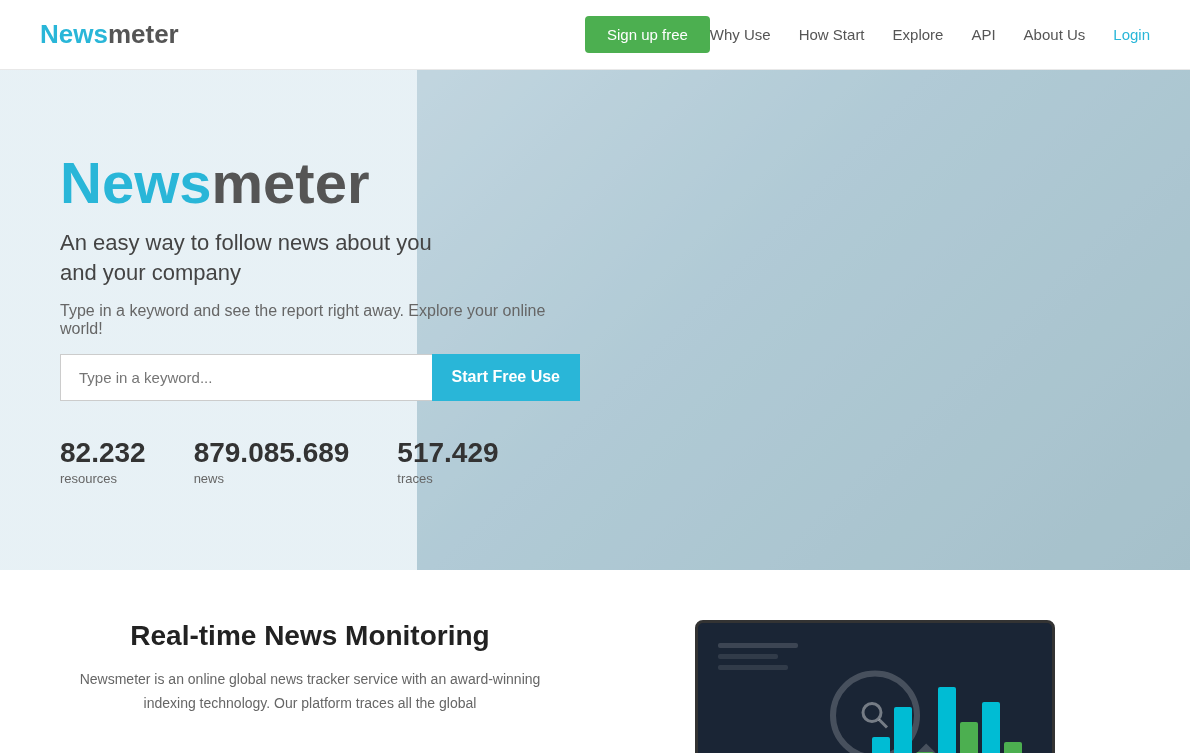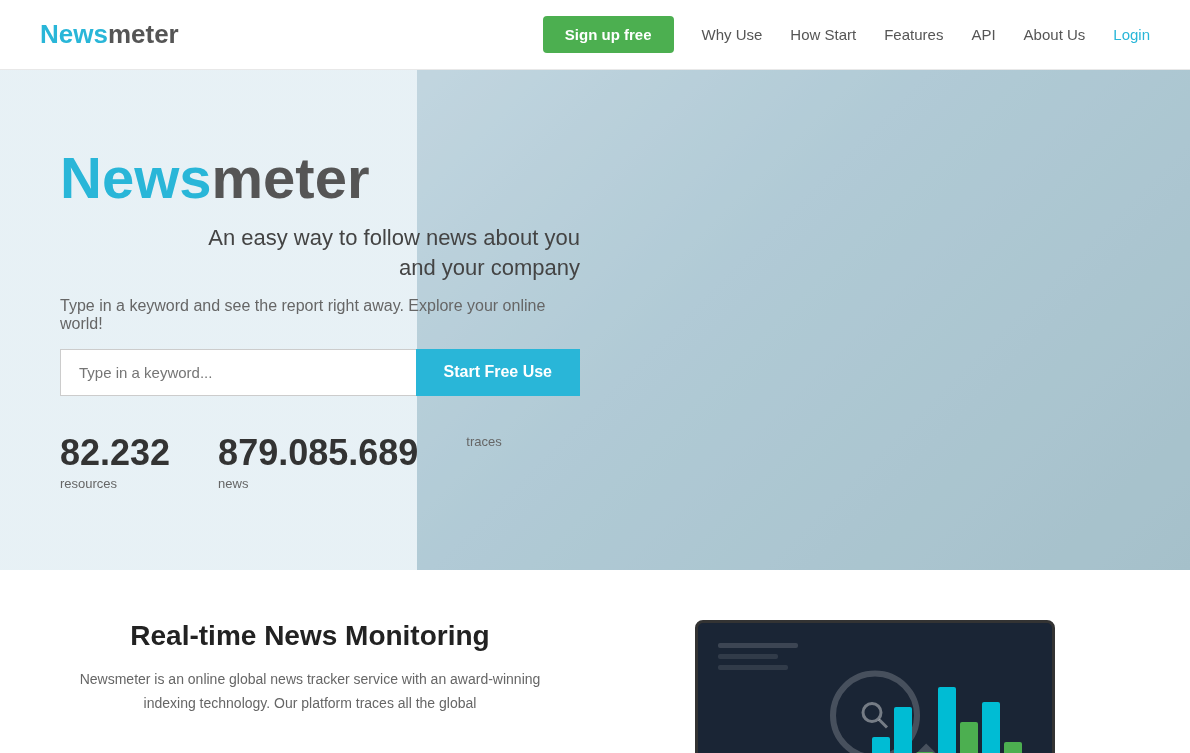--- a/index.html
+++ b/index.html
@@ -26,22 +26,21 @@
     .navbar-logo .news-part { color: #29b6d8; }
     .navbar-logo .meter-part { color: #555; }
     .navbar-signup {
       background: #4caf50;
       color: #fff;
       border: none;
       border-radius: 4px;
       padding: 10px 22px;
       font-size: 15px;
       cursor: pointer;
-      font-weight: 700;
-      margin-right: 28px;
+      font-weight: 400;
     }
     .navbar-links {
       display: flex;
       align-items: flex-end;
       gap: 28px;
       list-style: none;
     }
     .navbar-links a {
       text-decoration: none;
       color: #555;
@@ -88,21 +87,20 @@
       margin-bottom: 16px;
       line-height: 1;
     }
     .hero-logo-text .news { color: #29b6d8; }
     .hero-logo-text .meter { color: #555; }
     .hero-tagline {
       font-size: 22px;
       color: #444;
       margin-bottom: 14px;
       line-height: 1.35;
-      text-align: right;
     }
     .hero-subtext {
       font-size: 16px;
       color: #666;
       margin-bottom: 16px;
     }
     .hero-search-row {
       display: flex;
       align-items: stretch;
       max-width: 620px;
@@ -115,32 +113,32 @@
       border: 1px solid #ccc;
       border-right: none;
       outline: none;
       color: #999;
       background: #fff;
     }
     .hero-search-btn {
       background: #29b6d8;
       color: #fff;
       border: none;
-      padding: 14px 28px;
+      padding: 14px 20px;
       font-size: 16px;
       font-weight: 600;
       cursor: pointer;
       white-space: nowrap;
     }
     .hero-stats {
       display: flex;
       gap: 48px;
     }
     .hero-stat-num {
-      font-size: 36px;
+      font-size: 28px;
       font-weight: bold;
       color: #333;
     }
     .hero-stat-label {
       font-size: 13px;
       color: #666;
       margin-top: 2px;
     }
 
     
@@ -237,21 +235,21 @@
 <body>
 
 <nav class="navbar">
   <a href="#" class="navbar-logo">
     <span class="news-part">News</span><span class="meter-part">meter</span>
   </a>
   <button class="navbar-signup">Sign up free</button>
   <ul class="navbar-links">
     <li><a href="#">Why Use</a></li>
     <li><a href="#">How Start</a></li>
-    <li><a href="#">Features</a></li>
+    <li><a href="#">Explore</a></li>
     <li><a href="#">API</a></li>
     <li><a href="#">About Us</a></li>
     <li><a href="#" class="login">Login</a></li>
   </ul>
 </nav>
 
 <section class="hero">
   <div class="hero-bg"></div>
   <div class="hero-content">
     <div class="hero-logo-text">
@@ -266,20 +264,21 @@
     <div class="hero-stats">
       <div class="hero-stat">
         <div class="hero-stat-num">82.232</div>
         <div class="hero-stat-label">resources</div>
       </div>
       <div class="hero-stat">
         <div class="hero-stat-num">879.085.689</div>
         <div class="hero-stat-label">news</div>
       </div>
       <div class="hero-stat">
+        <div class="hero-stat-num">517.429</div>
         <div class="hero-stat-label">traces</div>
       </div>
     </div>
   </div>
 </section>
 
 <section class="section-below">
   <div class="section-text">
     <h2 class="section-title">Real-time News Monitoring</h2>
     <p class="section-desc">Newsmeter is an online global news tracker service with an award-winning indexing technology. Our platform traces all the global</p>

